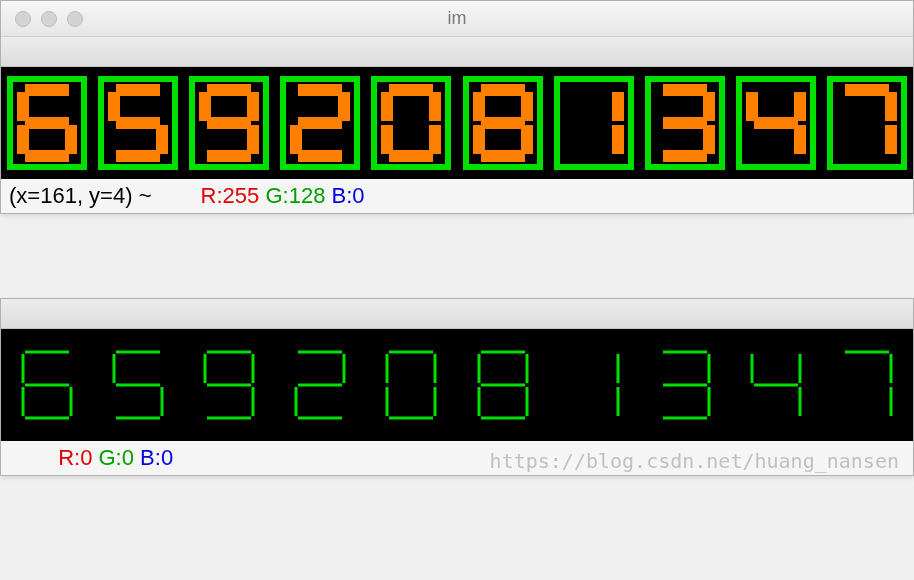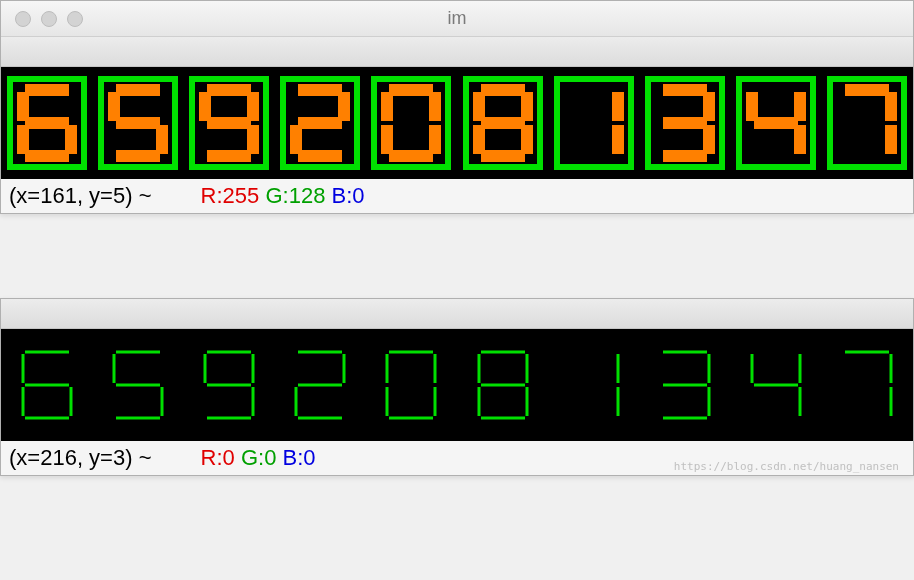--- a/index.html
+++ b/index.html
@@ -90,21 +90,21 @@
     color: #000;
   }
   .r { color: #e00000; margin-left: 43px; }
   .g { color: #00a000; }
   .b { color: #0000e0; }
   .watermark {
     position: absolute;
     right: 14px;
     bottom: 2px;
     color: #c0c0c0;
-    font-size: 11px;
+    font-size: 20px;
     font-family: monospace;
   }
 </style>
 </head>
 <body>
 
 <div class="window" id="win1">
   <div class="titlebar">
     <div class="traffic inactive">
       <span class="dot close"></span>
@@ -201,21 +201,21 @@
         <div class="cell">
           <svg viewBox="0 0 60 78">
             <path class="seg" d="M8 6 L52 6"></path>
             <path class="seg" d="M54 8 L54 37"></path>
             <path class="seg" d="M54 41 L54 70"></path>
           </svg>
         </div>
       </div>
   </div>
   <div class="statusbar">
-    <span>(x=161, y=5) ~ </span>&nbsp;
+    <span>(x=161, y=4) ~ </span>&nbsp;
     <span class="r">R:255</span>&nbsp;
     <span class="g">G:128</span>&nbsp;
     <span class="b">B:0</span>
   </div>
 </div>
 
 <div class="window" id="win2">
   <div class="toolbar-strip"></div>
   <div class="canvas-wrap">
     <div class="digits-row thin-row" id="row2">
@@ -304,19 +304,19 @@
         <div class="cell">
           <svg viewBox="0 0 60 78">
             <path class="seg" d="M8 6 L52 6"></path>
             <path class="seg" d="M54 8 L54 37"></path>
             <path class="seg" d="M54 41 L54 70"></path>
           </svg>
         </div>
       </div>
   </div>
   <div class="statusbar">
-    <span>(x=216, y=3) ~ </span>&nbsp;
+    &nbsp;
     <span class="r">R:0</span>&nbsp;
     <span class="g">G:0</span>&nbsp;
     <span class="b">B:0</span>
   </div>
   <div class="watermark">https://blog.csdn.net/huang_nansen</div>
 </div>
 
 </body></html>

